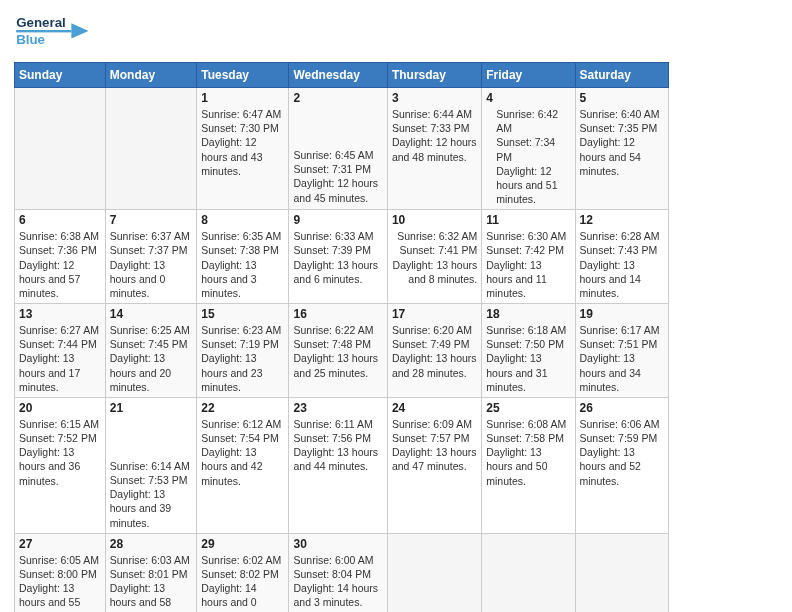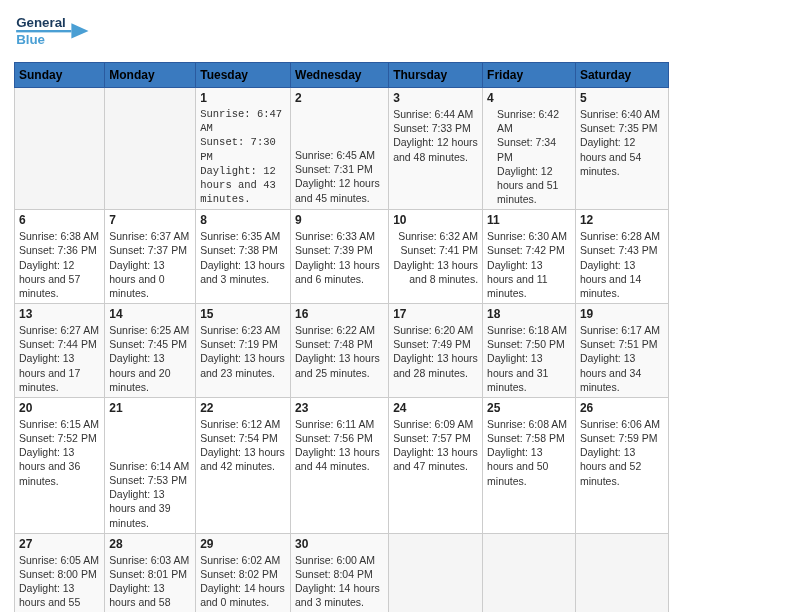--- a/index.html
+++ b/index.html
@@ -44,21 +44,21 @@
       color: #333;
       margin-top: 2px;
     }
     .calendar {
       width: 100%;
       border-collapse: collapse;
       font-size: 11px;
     }
     .calendar thead tr th {
       background: #3a7abf;
-      color: #000000;
+      color: #ffffff;
       font-weight: bold;
       font-size: 12px;
       padding: 5px 4px;
       border: 1px solid #2a5a9f;
       text-align: left;
     }
     .calendar tbody tr td {
       border: 1px solid #ccc;
       vertical-align: top;
       padding: 3px 4px;
@@ -116,21 +116,21 @@
           <th>Friday</th>
           <th>Saturday</th>
         </tr>
     </thead>
     <tbody id="calendar-body">
     <tr>
           <td class="empty-cell"></td>
           <td class="empty-cell"></td>
           <td>
             <div class="day-number">1</div>
-            <div class="day-info" style="white-space: pre-line; font-family: Liberation Mono, monospace;">Sunrise: 6:47 AM
+            <div class="day-info" style="white-space: pre-line;">Sunrise: 6:47 AM
 Sunset: 7:30 PM
 Daylight: 12 hours and 43 minutes.</div>
           </td>
           <td>
             <div class="day-number">2</div>
             <div class="day-info" style="white-space: pre-line; margin-top: 43px;">Sunrise: 6:45 AM
 Sunset: 7:31 PM
 Daylight: 12 hours and 45 minutes.</div>
           </td>
           <td>

